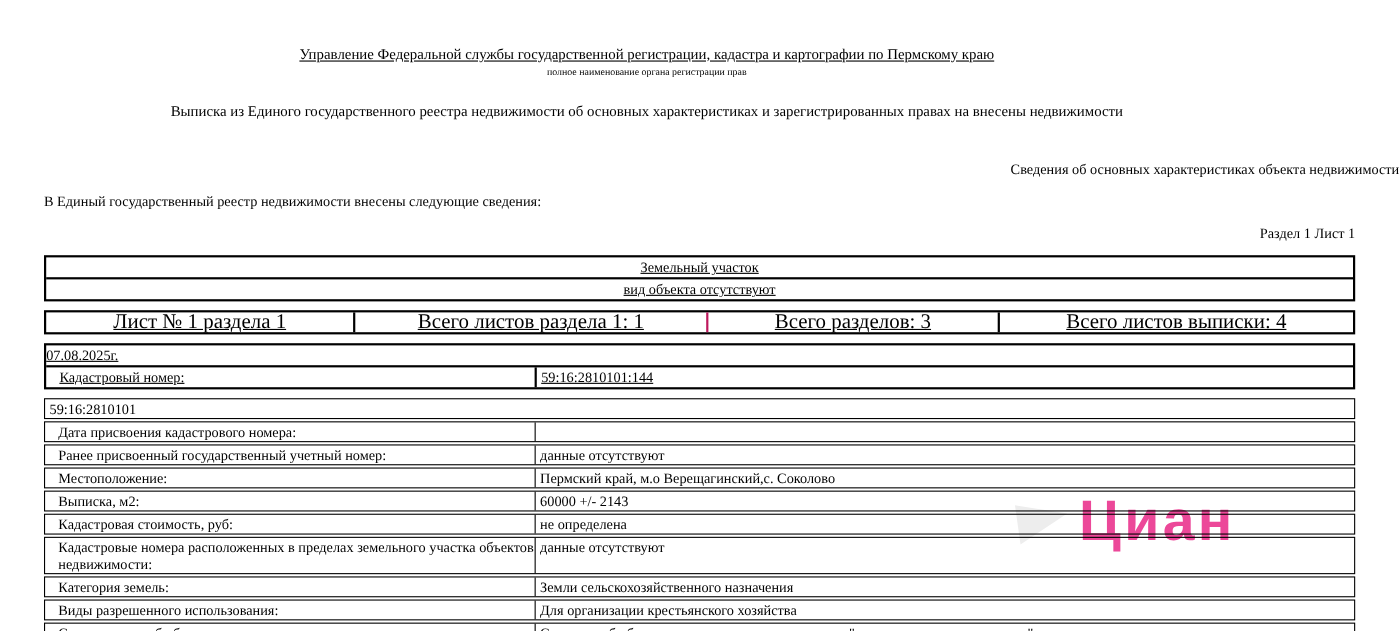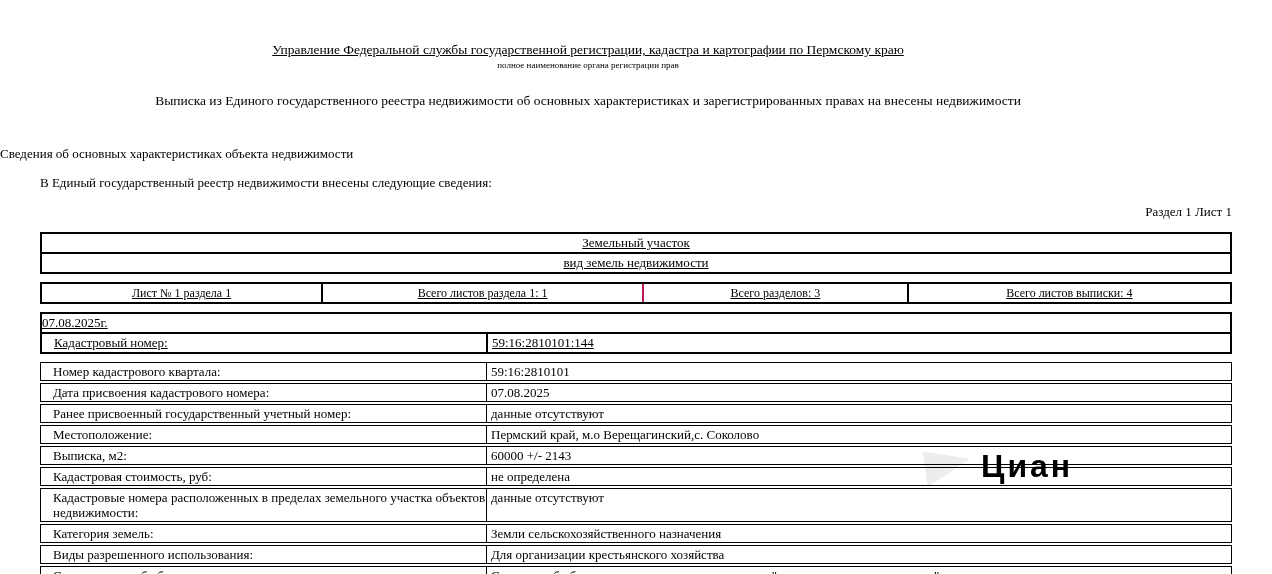--- a/index.html
+++ b/index.html
@@ -10,53 +10,53 @@
     overflow:hidden;
     font-family:"Liberation Serif","DejaVu Serif",serif;
     color:#000;
     font-size:13px;
   }
   
   .header-zone { width:1176px; padding-top:42px; text-align:center; }
   .authority { font-size:13.5px; text-decoration:underline; }
   .authority-caption { font-size:9px; margin-top:2px; }
   .document-title { font-size:13.5px; margin-top:23px; }
-  .section-title { width:1272px; text-align:left; font-size:13px; margin-top:37px; }
+  .section-title { width:1272px; text-align:right; font-size:13px; margin-top:37px; }
   .intro { margin:13px 0 0 40px; font-size:13px; }
   .page-marker { width:1192px; margin:13px 0 0 40px; text-align:right; font-size:13px; }
 
   
   .watermark {
     position:absolute; left:925px; top:448px; z-index:0;
     display:flex; align-items:center; gap:10px;
     pointer-events:none;
   }
   .wm-mark {
     width:0; height:0; display:inline-block;
     border-top:14px solid transparent;
     border-bottom:22px solid transparent;
     border-left:46px solid #ededed;
     transform:rotate(-8deg);
   }
   .wm-text {
     font-family:"Liberation Sans","DejaVu Sans",sans-serif;
-    font-weight:bold; font-size:32px; letter-spacing:3px;
-    color:#000000; line-height:1;
+    font-weight:bold; font-size:52px; letter-spacing:3px;
+    color:#ec4899; line-height:1;
   }
 
   
   .tablezone { position:relative; z-index:1; width:1192px; margin:12px 0 0 40px; }
   .block { border:2px solid #000; margin-top:8px; background:transparent;text-decoration:underline; }
 
   .objtype-row { text-align:center; height:18px; line-height:18px; font-size:13px; }
   .objtype-row.first { border-bottom:2px solid #000; }
 
   .block-sheets { display:flex; }
   .sheet-cell {
-    text-align:center; height:18px; line-height:18px; font-size:12px;
+    text-align:center; height:18px; line-height:18px; font-size:19px;
     box-sizing:border-box;
   }
   .sheet-cell.c0 { width:23.5%; }
   .sheet-cell.c1 { width:27%;   border-left:2px solid #000; }
   .sheet-cell.c2 { width:22.3%; border-left:2px solid #be185d; }
   .sheet-cell.c3 { width:27.2%; border-left:2px solid #000; }
 
   .date-row { height:18px; line-height:18px; padding-left:0; border-bottom:2px solid #000; }
 
   .kv-row { display:flex; }
@@ -92,46 +92,44 @@
   </div>
 
   <div class="section-title">Сведения об основных характеристиках объекта недвижимости</div>
   <div class="intro">В Единый государственный реестр недвижимости внесены следующие сведения:</div>
   <div class="page-marker">Раздел 1 Лист 1</div>
 
   <div class="tablezone">
 
     <div class="block" style="margin-top:0;">
       <div class="objtype-row first">Земельный участок</div>
-      <div class="objtype-row">вид земель недвижимости</div>
+      <div class="objtype-row">вид объекта отсутствуют</div>
     </div>
 
     <div class="block block-sheets">
       <div class="sheet-cell c0">Лист № 1 раздела 1</div>
       <div class="sheet-cell c1">Всего листов раздела 1: 1</div>
       <div class="sheet-cell c2">Всего разделов: 3</div>
       <div class="sheet-cell c3">Всего листов выписки: 4</div>
     </div>
 
     <div class="block block-date">
       <div class="date-row">07.08.2025г.</div>
       <div class="kv-row">
         <div class="kv-label">Кадастровый номер:</div>
         <div class="kv-value">59:16:2810101:144</div>
       </div>
     </div>
 
     <div id="details-rows">
         <div class="kv-box">
-          <div class="kv-label">Номер кадастрового квартала:</div>
           <div class="kv-value">59:16:2810101</div>
         </div>
         <div class="kv-box">
           <div class="kv-label">Дата присвоения кадастрового номера:</div>
-          <div class="kv-value">07.08.2025</div>
         </div>
         <div class="kv-box">
           <div class="kv-label">Ранее присвоенный государственный учетный номер:</div>
           <div class="kv-value">данные отсутствуют</div>
         </div>
         <div class="kv-box">
           <div class="kv-label">Местоположение:</div>
           <div class="kv-value">Пермский край, м.о Верещагинский,с. Соколово</div>
         </div>
         <div class="kv-box">

